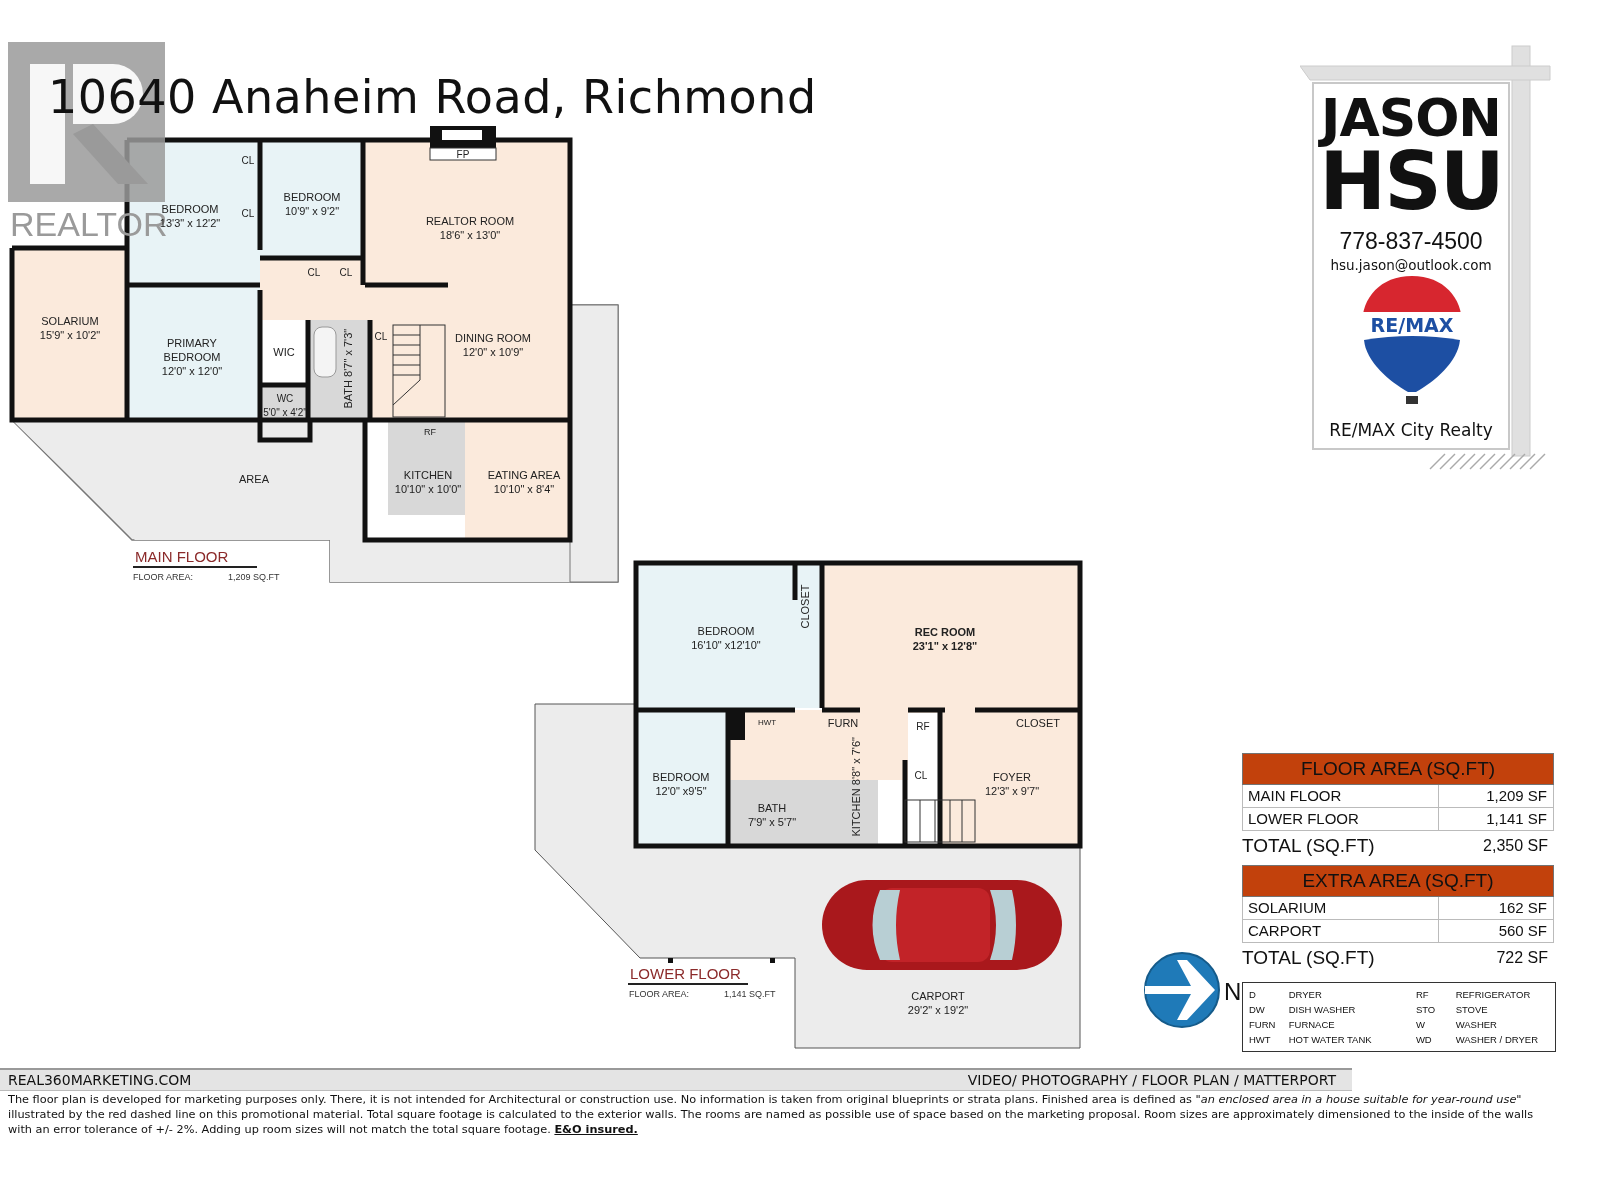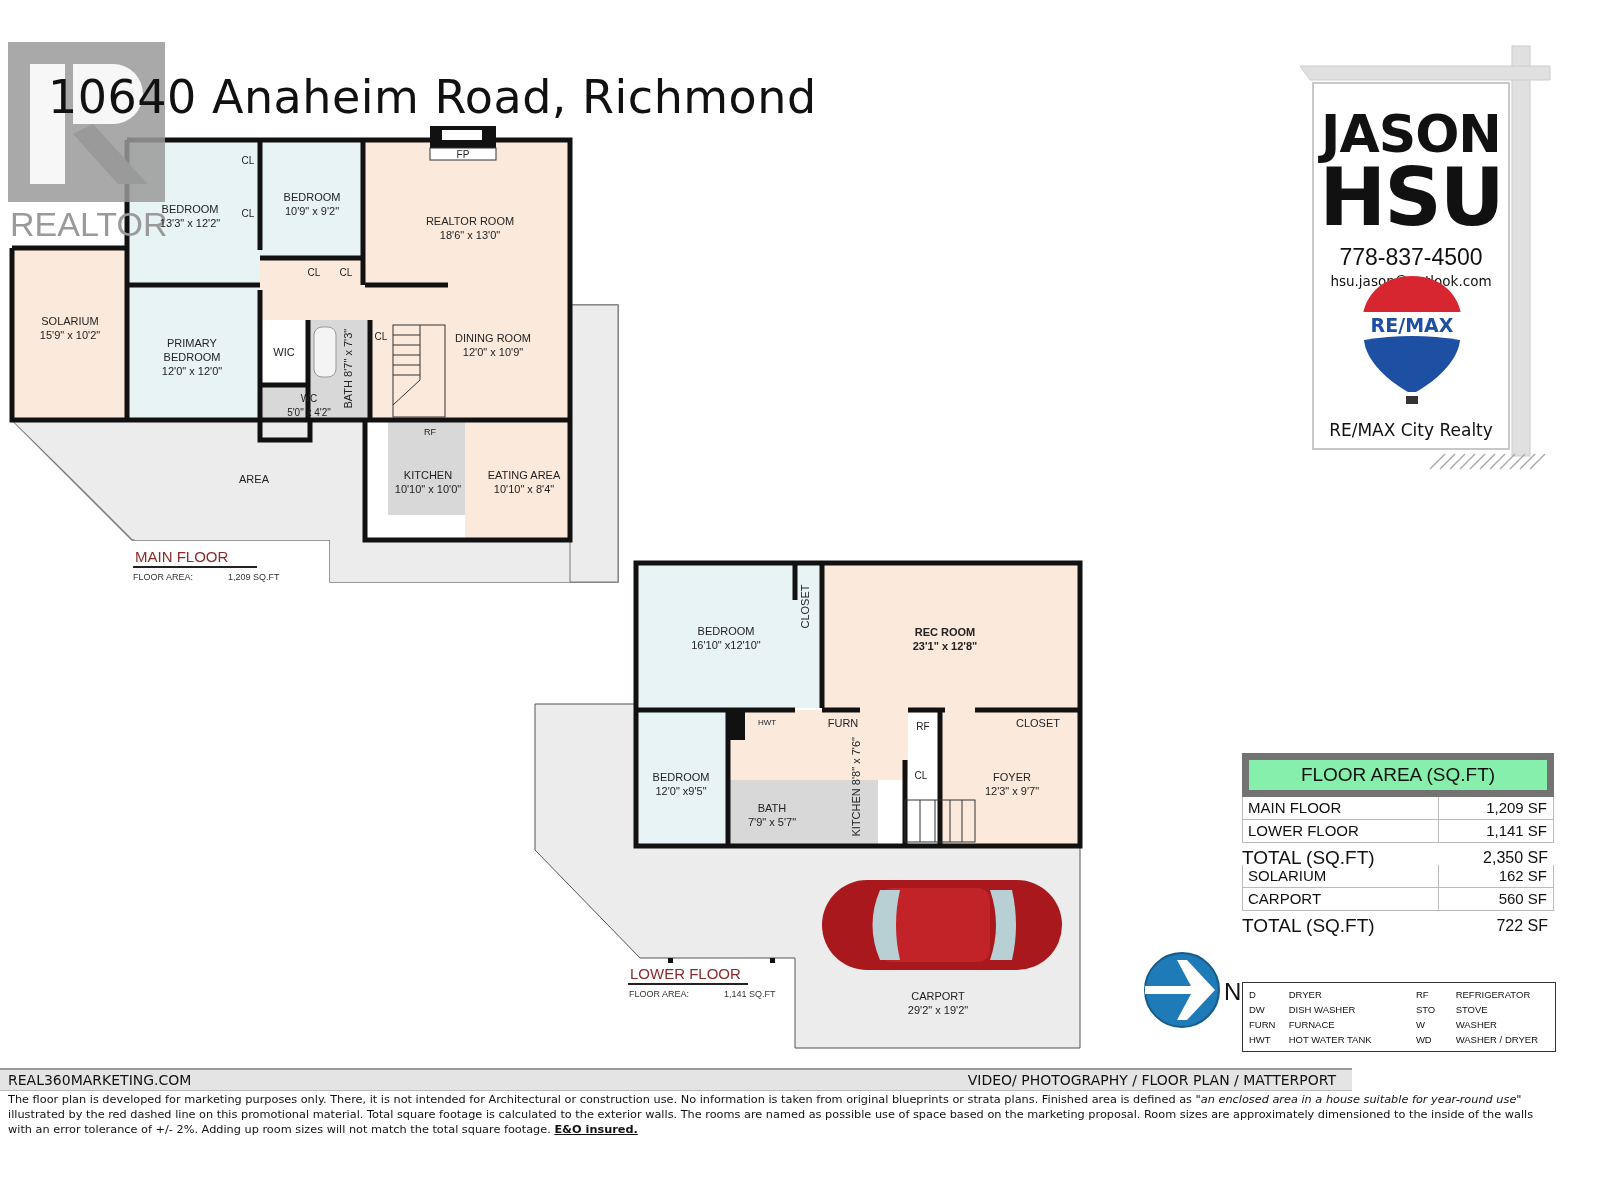--- a/index.html
+++ b/index.html
@@ -10,29 +10,29 @@
   .plan-svg{left:0;top:0;z-index:1;}
   .lbl{position:absolute;font-family:"Liberation Sans",sans-serif;font-size:11px;text-align:center;color:#222;line-height:14px;white-space:nowrap;z-index:4;}
   .lbl-v{position:absolute;font-family:"Liberation Sans",sans-serif;font-size:11px;color:#222;line-height:13px;white-space:nowrap;transform:rotate(-90deg);transform-origin:center;z-index:4;text-align:center;}
   .floor-title{position:absolute;font-family:"Liberation Sans",sans-serif;font-size:15px;color:#8b2a2a;z-index:4;}
   .floor-line{position:absolute;height:2px;background:#222;z-index:4;}
   .floor-area{position:absolute;font-family:"Liberation Sans",sans-serif;font-size:9px;color:#333;z-index:4;}
   .floor-area span{display:inline-block;}
   
   .sign{left:1312px;top:82px;width:194px;height:364px;border:2px solid #c8c8c8;background:#fff;z-index:3;text-align:center;}
   .sign-name{font-family:"DejaVu Sans",sans-serif;font-weight:bold;color:#111;line-height:1;}
-  .sign-first{font-size:52px;margin-top:24px;letter-spacing:-1px;}
+  .sign-first{font-size:52px;margin-top:8px;letter-spacing:-1px;}
   .sign-last{font-size:80px;margin-top:-2px;letter-spacing:-2px;}
   .sign-phone{font-size:23px;margin-top:6px;font-family:Liberation Sans, sans-serif;}
   .sign-email{font-size:13.5px;margin-top:2px;}
   .sign-brokerage{position:absolute;bottom:8px;left:0;right:0;font-size:17px;}
   .balloon{position:absolute;left:46px;top:190px;width:104px;height:136px;}
   
   .tbl{left:1242px;width:312px;z-index:3;font-family:"Liberation Sans",sans-serif;}
-  .tbl-head{background:#86efac;border:7px solid #737373;font-size:19px;text-align:center;height:30px;line-height:30px;}
+  .tbl-head{background:#c2410c;border:1px solid #737373;font-size:19px;text-align:center;height:30px;line-height:30px;}
   .tbl-row{display:flex;border:1px solid #bbb;border-top:none;font-size:15px;height:22px;line-height:22px;}
   .tbl-row .k{flex:0 0 190px;padding-left:5px;border-right:1px solid #bbb;}
   .tbl-row .v{flex:1;text-align:right;padding-right:6px;}
   .tbl-total{display:flex;font-size:19px;height:30px;line-height:30px;}
   .tbl-total .k{flex:1;}
   .tbl-total .v{flex:1;text-align:right;padding-right:6px;font-size:16px;}
   .legend{left:1242px;top:982px;width:312px;height:68px;border:1px solid #333;z-index:3;font-family:"Liberation Sans",sans-serif;font-size:9.5px;}
   .legend-row{display:flex;height:15px;line-height:15px;padding-left:6px;}
   .legend-row span{display:inline-block;}
   .la{width:40px}.lb{width:128px}.lc{width:40px}.ld{width:100px}
@@ -185,21 +185,21 @@
     <div>15'9" x 10'2"</div>
   </div>
 <div class="lbl" style="left:150px;top:336px;width:84px;white-space:normal;">
     <div>PRIMARY BEDROOM</div>
     <div>12'0" x 12'0"</div>
   </div>
 <div class="lbl" style="left:445px;top:331px;width:96px;">
     <div>DINING ROOM</div>
     <div>12'0" x 10'9"</div>
   </div>
-<div class="lbl" style="left:258px;top:392px;width:54px;font-size:10px;padding-left:24px;">
+<div class="lbl" style="left:258px;top:392px;width:54px;font-size:10px;">
     <div>WC</div>
     <div>5'0" x 4'2"</div>
   </div>
 <div class="lbl-v" style="left:318px;top:372px;width:60px;"><span>BATH</span> <span>8'7" x 7'3"</span></div>
 <div class="lbl" style="left:390px;top:468px;width:76px;">
     <div>KITCHEN</div>
     <div>10'10" x 10'0"</div>
   </div>
 <div class="lbl" style="left:478px;top:468px;width:92px;">
     <div>EATING AREA</div>
@@ -298,20 +298,21 @@
       <span class="k">LOWER FLOOR</span>
       <span class="v">1,141 SF</span>
     </div>
   <div class="tbl-total">
       <span class="k">TOTAL (SQ.FT)</span>
       <span class="v">2,350 SF</span>
     </div>
 </div>
 
 <div class="abs tbl" style="top:865px;">
+  <div class="tbl-head">EXTRA AREA (SQ.FT)</div>
   <div class="tbl-row">
       <span class="k">SOLARIUM</span>
       <span class="v">162 SF</span>
     </div>
   <div class="tbl-row">
       <span class="k">CARPORT</span>
       <span class="v">560 SF</span>
     </div>
   <div class="tbl-total">
       <span class="k">TOTAL (SQ.FT)</span>

